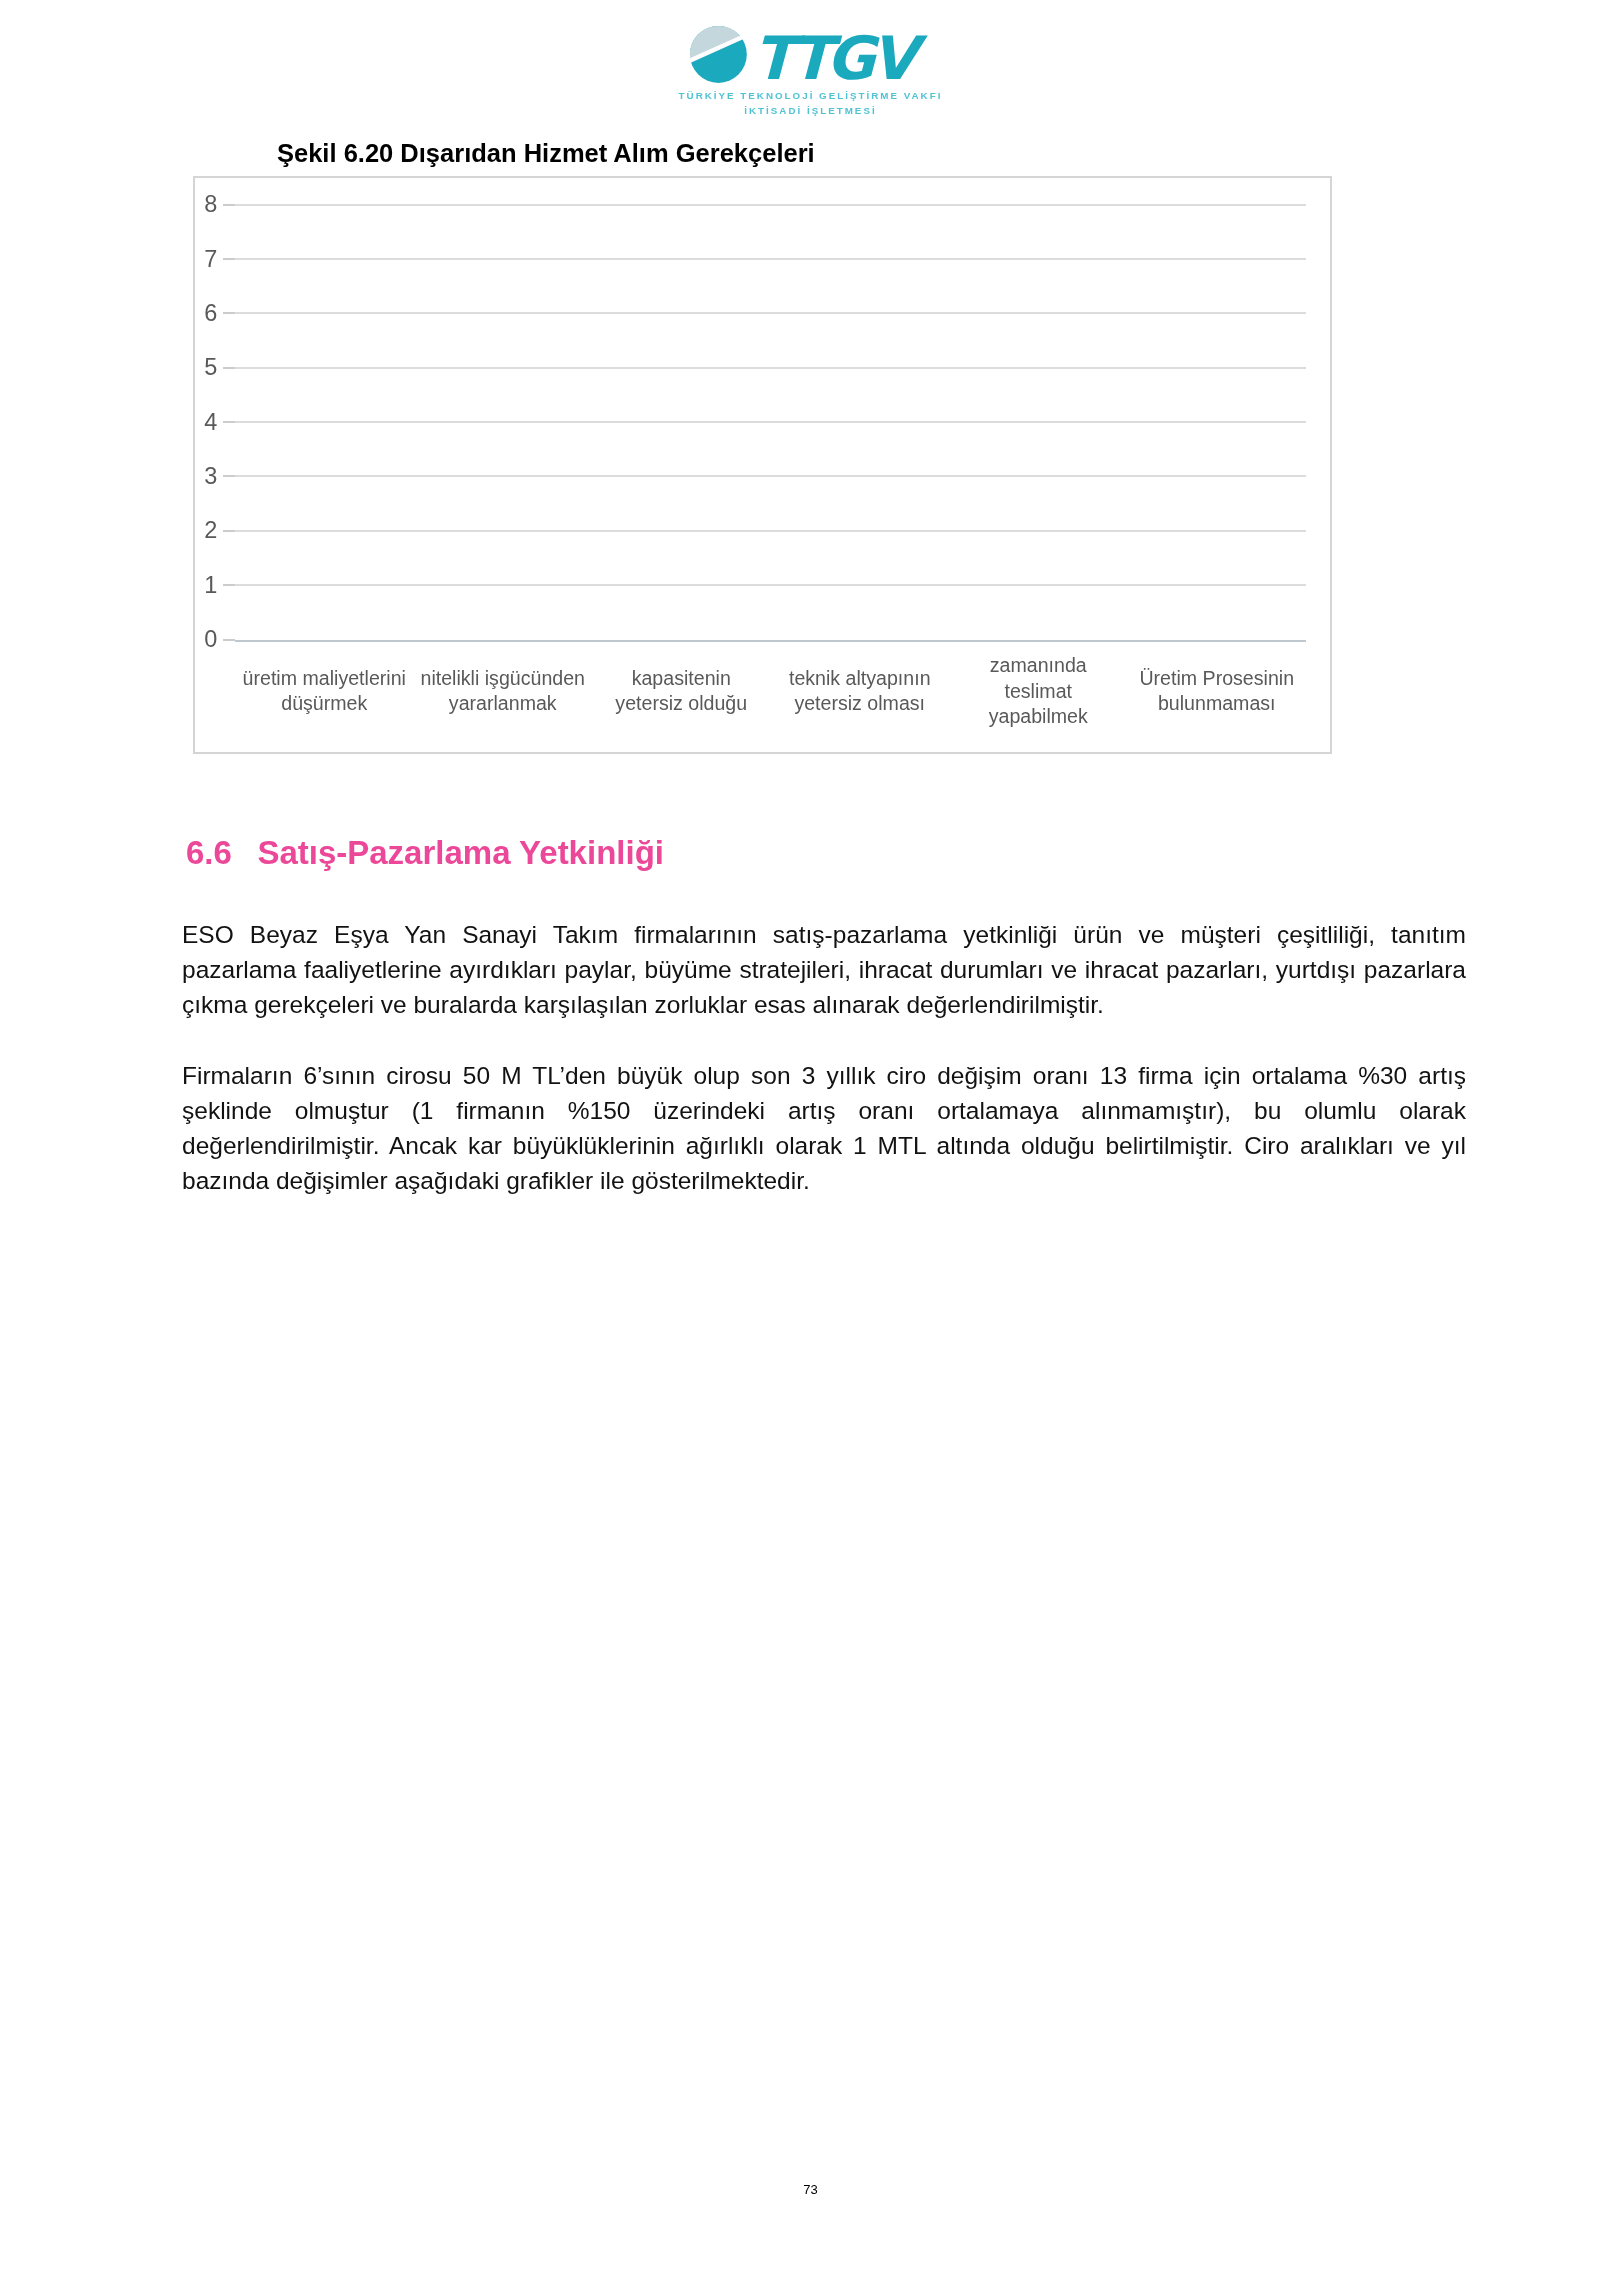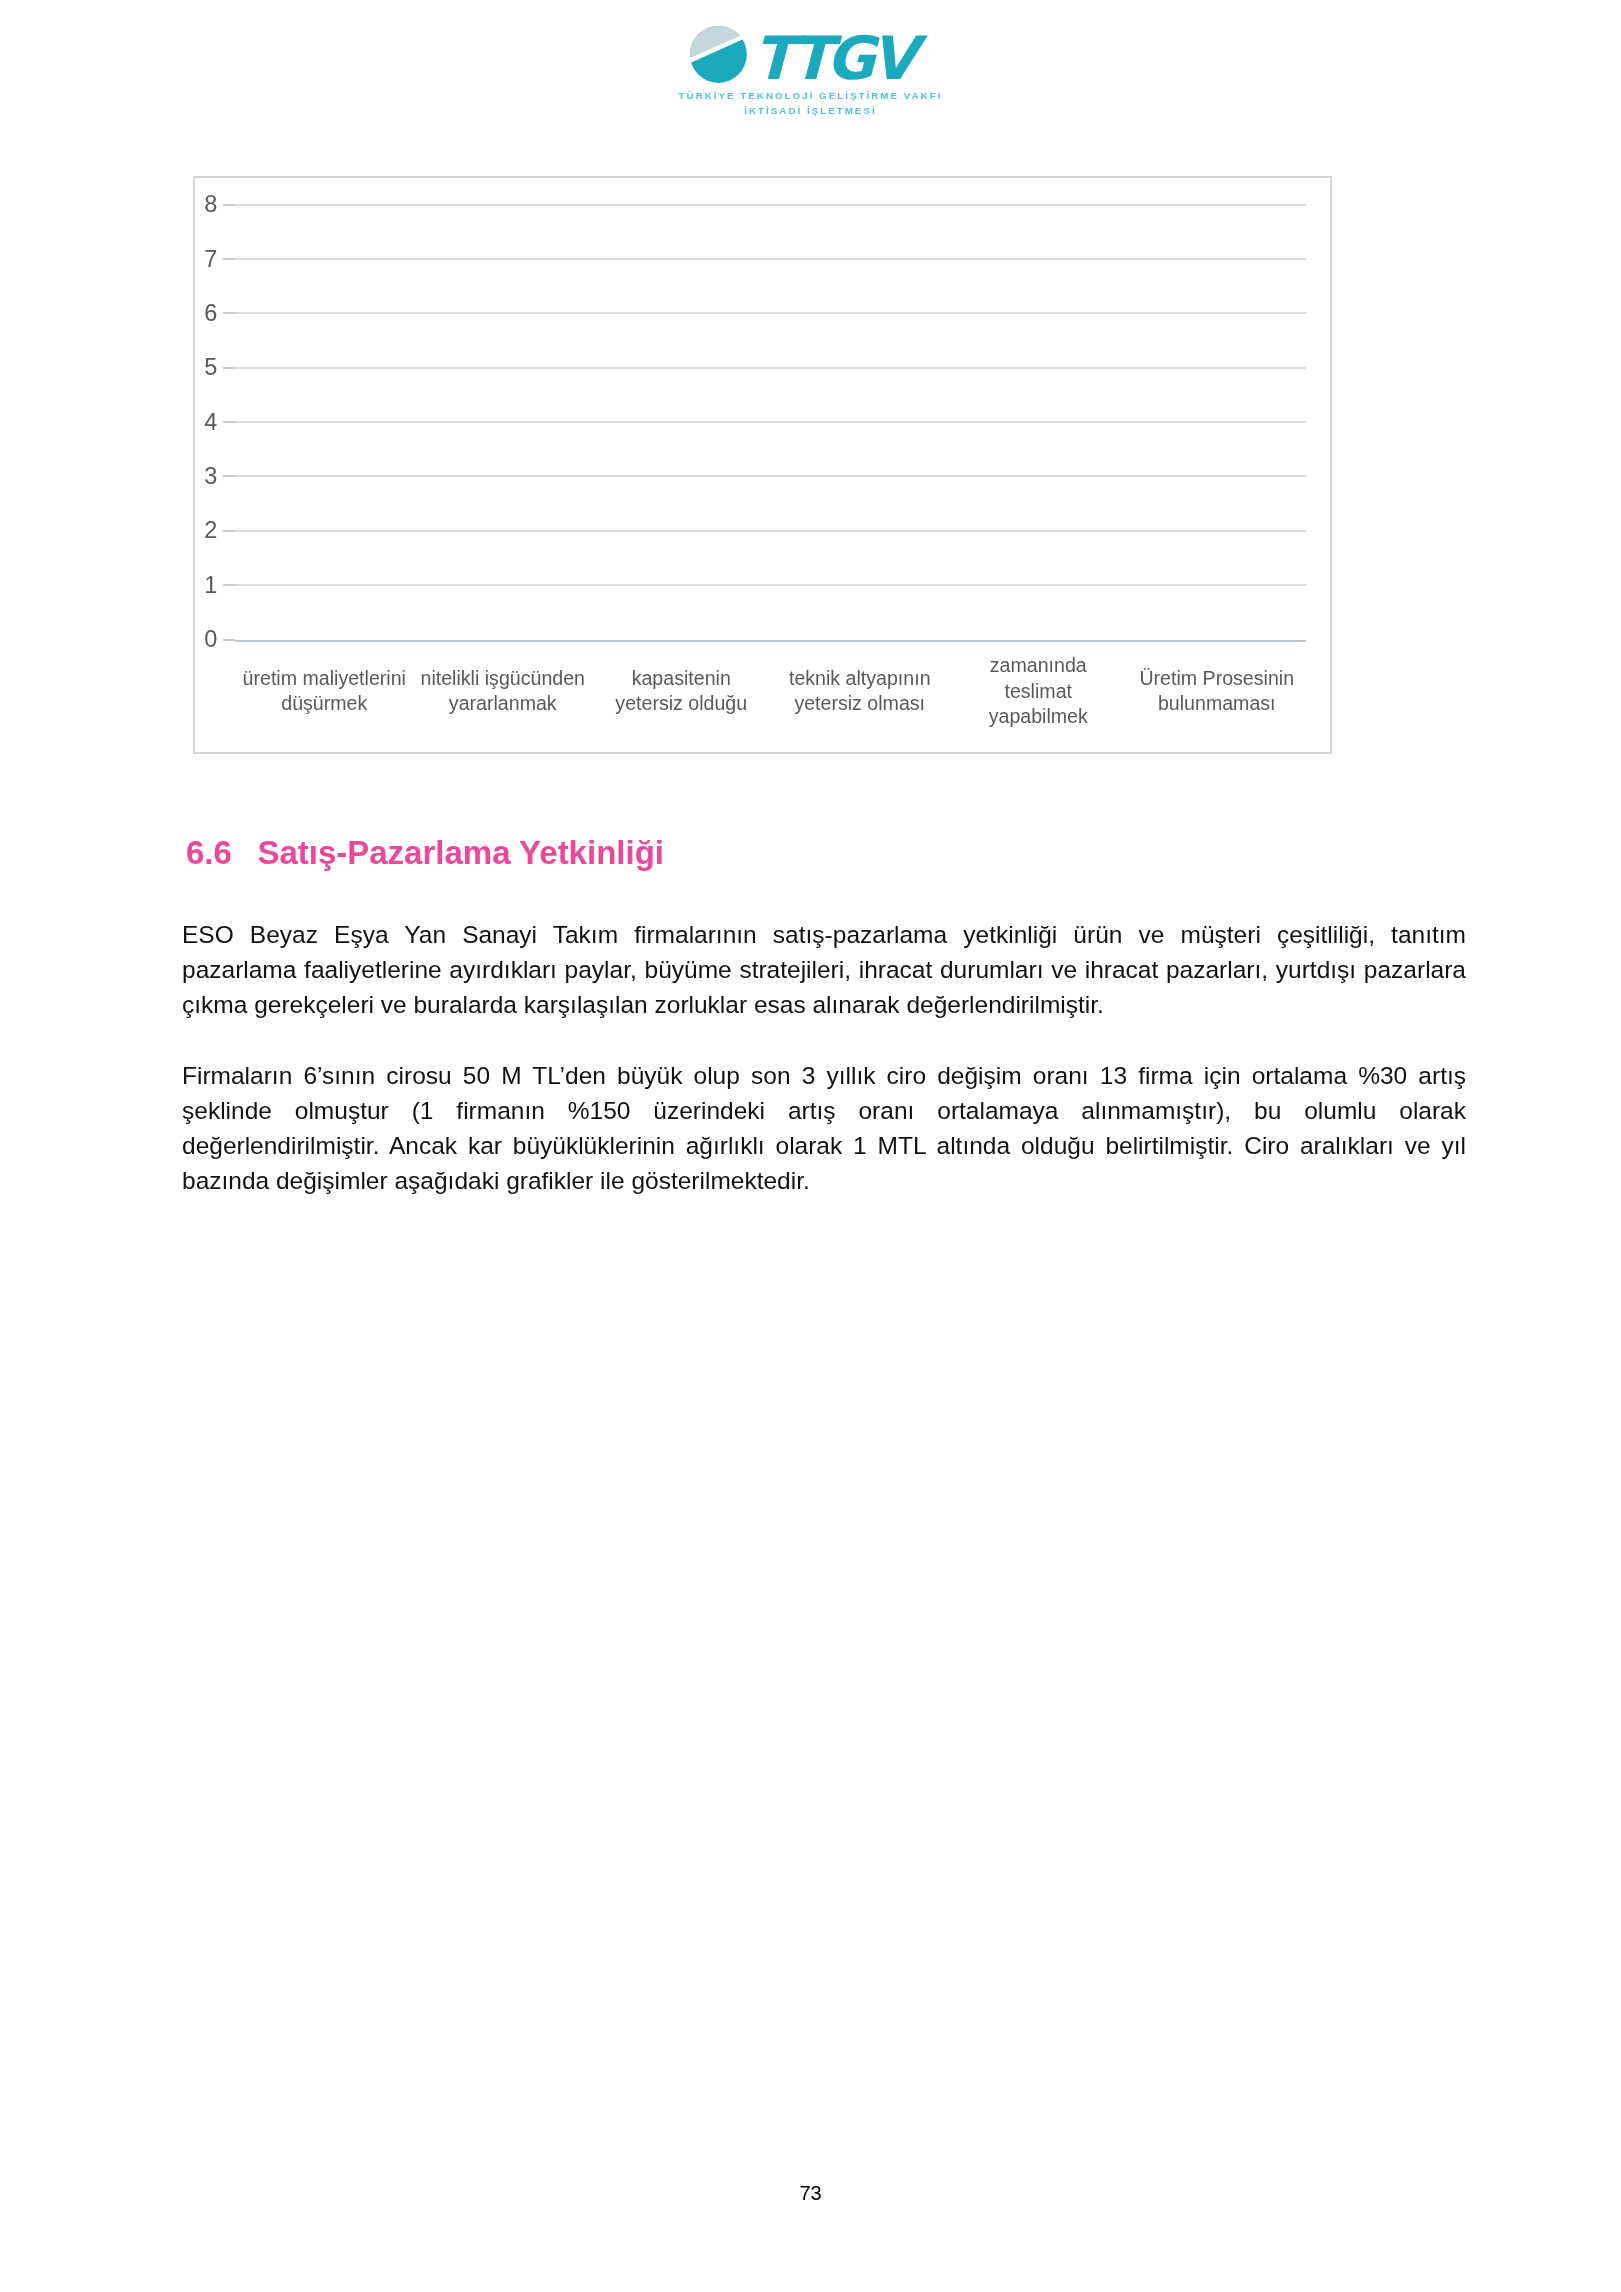--- a/index.html
+++ b/index.html
@@ -81,21 +81,21 @@
   .body-text {
     position:absolute; top:917px; left:182px; width:1284px;
     font-size:24.5px; line-height:35px; color:#121212;
     text-align:justify;
   }
   .body-text p { margin:0 0 36px 0; }
 
   
   .page-number {
     position:absolute; top:2182px; left:0; width:100%;
-    text-align:center; font-size:20px; color:#000;
+    text-align:center; font-size:13px; color:#000;
   }
 </style>
 </head>
 <body>
 
 <div class="page">
 
   <div class="logo-block">
     <div class="logo-graphic">
       <svg width="247" height="69" viewBox="0 0 252 70" aria-hidden="true">
@@ -106,20 +106,21 @@
         </g>
         <text x="76" y="62" font-family="'DejaVu Sans', sans-serif" font-size="61" font-weight="bold" font-style="italic" letter-spacing="-5" fill="#1BA9BE" transform="skewX(-4)">TTGV</text>
       </svg>
     </div>
     <div class="logo-tagline">
       <div>TÜRKİYE TEKNOLOJİ GELİŞTİRME VAKFI</div>
       <div>İKTİSADİ İŞLETMESİ</div>
     </div>
   </div>
 
+  <div class="figure-title">Şekil 6.20 Dışarıdan Hizmet Alım Gerekçeleri</div>
 
   <div class="chart-box">
     <div class="chart-plot">
       <div class="chart-bars">
           <div class="bar-slot">
             <div class="bar" style="height: 75%; background: rgb(78, 129, 186);"></div>
           </div>
           <div class="bar-slot">
             <div class="bar" style="height: 37.5%; background: rgb(78, 129, 186);"></div>
           </div>

